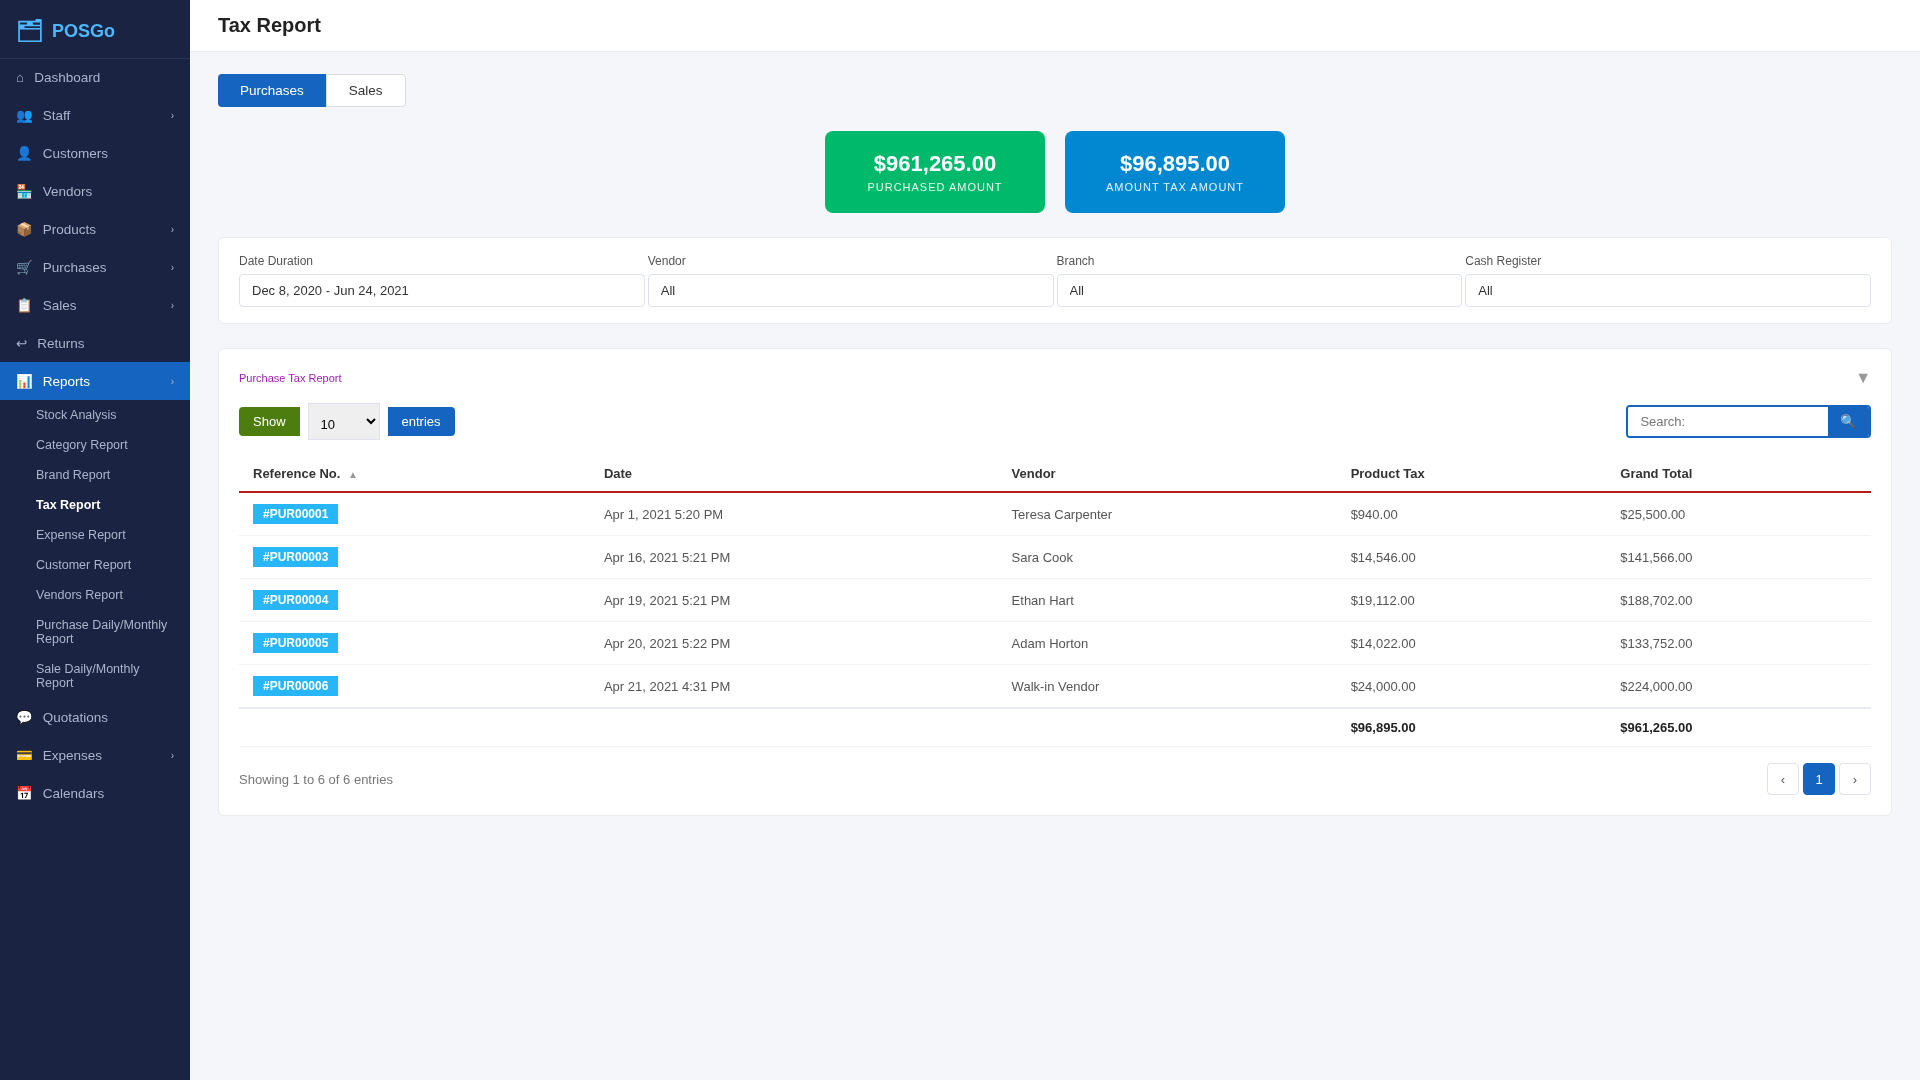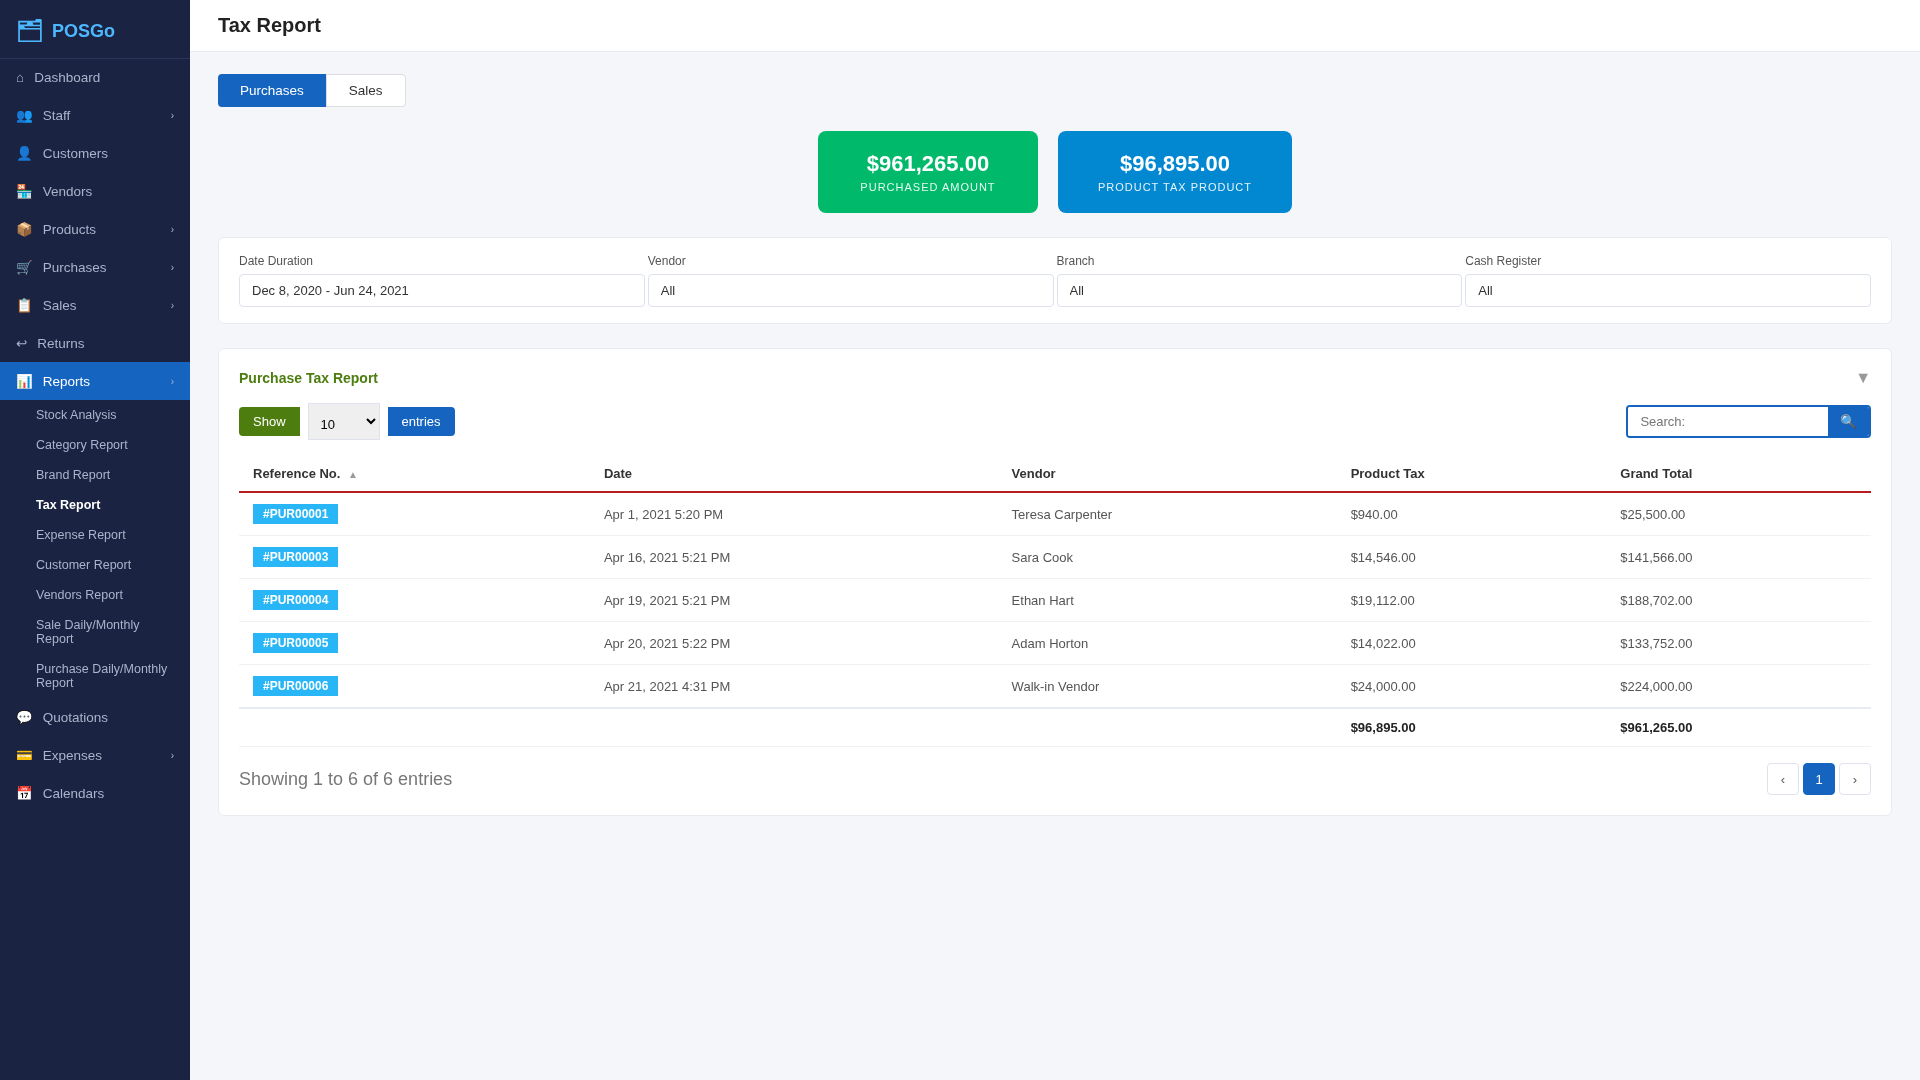--- a/index.html
+++ b/index.html
@@ -133,21 +133,21 @@
       border-radius: 6px;
       border: 1px solid #e8ecf0;
       padding: 20px;
     }
     .report-header {
       display: flex;
       align-items: center;
       justify-content: space-between;
       margin-bottom: 16px;
     }
-    .report-header h2 { font-size: 14px; font-weight: 700; color: #4d7c0f; }
+    .report-header h2 { font-size: 11px; font-weight: 400; color: #a21caf; }
     .filter-icon { color: #999; font-size: 16px; cursor: pointer; }
 
     
     .table-controls {
       display: flex;
       justify-content: space-between;
       align-items: center;
       margin-bottom: 16px;
     }
     .show-entries { display: flex; align-items: center; gap: 8px; font-size: 13px; color: #555; }
@@ -216,21 +216,21 @@
     }
     .total-row td { font-weight: 700; color: #222; border-top: 2px solid #e8ecf0; }
 
     
     .pagination-row {
       display: flex;
       justify-content: space-between;
       align-items: center;
       margin-top: 16px;
     }
-    .showing-text { font-size: 18px; color: #777; }
+    .showing-text { font-size: 13px; color: #777; }
     .pagination { display: flex; gap: 4px; }
     .page-btn {
       width: 32px; height: 32px;
       display: flex; align-items: center; justify-content: center;
       border: 1px solid #dde2ec;
       border-radius: 4px;
       cursor: pointer;
       font-size: 13px;
       background: #fff;
       color: #555;
@@ -308,22 +308,22 @@
     </span>
     <span class="chevron">›</span>
       </div>
       <div class="sub-nav-item">Stock Analysis</div>
       <div class="sub-nav-item">Category Report</div>
       <div class="sub-nav-item">Brand Report</div>
       <div class="sub-nav-item active">Tax Report</div>
       <div class="sub-nav-item">Expense Report</div>
       <div class="sub-nav-item">Customer Report</div>
       <div class="sub-nav-item">Vendors Report</div>
+      <div class="sub-nav-item">Purchase Daily/Monthly Report</div>
       <div class="sub-nav-item">Sale Daily/Monthly Report</div>
-      <div class="sub-nav-item">Purchase Daily/Monthly Report</div>
       <div class="nav-item">
         <span class="nav-left">
       <span>💬</span>
       <span>Quotations</span>
     </span>
     </div>
       <div class="nav-item">
         <span class="nav-left">
       <span>💳</span>
       <span>Expenses</span>
@@ -350,21 +350,21 @@
       <button class="tab-btn inactive">Sales</button>
     </div>
 
     <div class="summary-cards">
       <div class="summary-card green">
         <div class="amount">$961,265.00</div>
         <div class="label">PURCHASED AMOUNT</div>
       </div>
       <div class="summary-card blue">
         <div class="amount">$96,895.00</div>
-        <div class="label">PRODUCT TAX PRODUCT</div>
+        <div class="label">AMOUNT TAX AMOUNT</div>
       </div>
     </div>
 
     <div class="filter-row">
       <div class="filter-group">
         <label>Date Duration</label>
         <input type="text" value="Dec 8, 2020 - Jun 24, 2021" placeholder="Dec 8, 2020 - Jun 24, 2021" style="">
       </div>
       <div class="filter-group">
         <label>Vendor</label>

